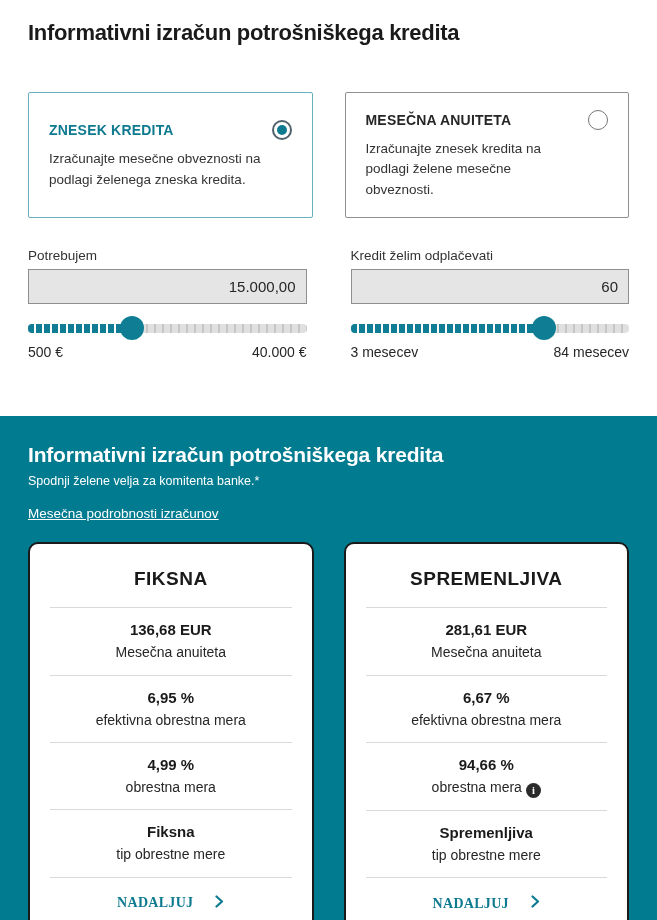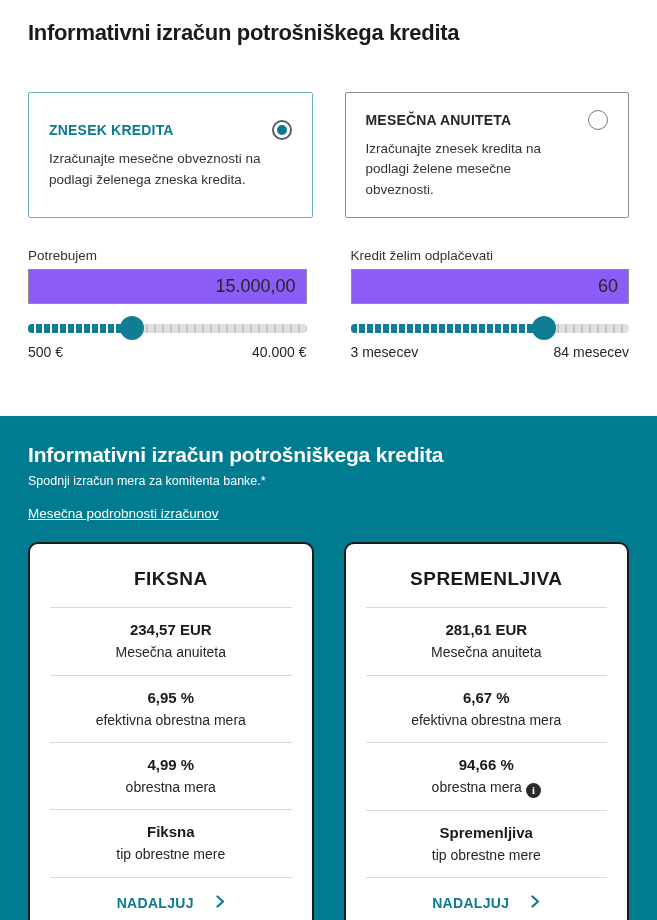--- a/index.html
+++ b/index.html
@@ -51,23 +51,23 @@
   .radio.unchecked { border: 1px solid #767676; }
 
   
   .input-row { display: flex; gap: 44px; margin-top: 30px; }
   .field { flex: 1; }
   .field-label { font-size: 13.5px; color: #333; display: block; }
   .field-input {
     width: 100%; height: 35px; margin-top: 6px;
     border: 1px solid #8f8f8f; border-radius: 0;
     font-family: "Liberation Sans", sans-serif;
-    font-size: 18px; color: #262626;
+    font-size: 15px; color: #262626;
     text-align: right; padding: 0 10px;
-    outline: none; background: #8b5cf6;
+    outline: none; background: #e5e5e5;
   }
   .slider { position: relative; height: 24px; margin-top: 12px; }
   .slider-track {
     position: absolute; left: 0; right: 0; top: 8px; height: 9px;
     border-radius: 4px;
     background: repeating-linear-gradient(90deg, #e0e0e0 0 6px, #c6c6c6 6px 8px);
   }
   .slider-fill {
     position: absolute; left: 0; top: 8px; height: 9px;
     border-radius: 4px 0 0 4px;
@@ -108,21 +108,21 @@
     display: inline-block; width: 15px; height: 15px; border-radius: 50%;
     background: #2b2b2b; color: #fff; font-size: 10.5px; font-weight: bold;
     line-height: 15px; text-align: center; vertical-align: -2px; margin-left: 4px;
     cursor: pointer; font-family: "Liberation Serif", serif;
   }
   .cta {
     display: inline-flex; align-items: center; gap: 22px;
     margin: 17px 0 12px 0;
     color: #0e7a90; font-size: 14px; font-weight: bold; letter-spacing: 0.3px;
     cursor: pointer; background: none; border: none;
-    font-family: Liberation Sans, sans-serif;
+    font-family: Liberation Serif, serif;
   }
   .chevron { display: inline-block; }
 </style>
 </head>
 <body>
 
 <div class="top-section">
   <h1 class="page-title">Informativni izračun potrošniškega kredita</h1>
 
   <div class="option-cards">
@@ -167,30 +167,30 @@
       <div class="range-labels">
         <span>3 mesecev</span>
         <span>84 mesecev</span>
       </div>
     </div>
   </div>
 </div>
 
 <div class="results-section">
   <h2 class="results-title">Informativni izračun potrošniškega kredita</h2>
-  <div class="results-subtitle">Spodnji izračun mera za komitenta banke.*</div>
+  <div class="results-subtitle">Spodnji želene velja za komitenta banke.*</div>
   <a class="expand-link">Mesečna podrobnosti izračunov</a>
 
   <div class="result-cards">
 
     <div class="result-card">
       <div class="result-card-title">FIKSNA</div>
       <div class="divider"></div>
       <div class="result-row">
-        <div class="result-value">234,57 EUR</div>
+        <div class="result-value">136,68 EUR</div>
         <div class="result-label">Mesečna anuiteta</div>
       </div>
       <div class="divider"></div>
       <div class="result-row">
         <div class="result-value">6,95 %</div>
         <div class="result-label">efektivna obrestna mera</div>
       </div>
       <div class="divider"></div>
       <div class="result-row">
         <div class="result-value">4,99 %</div>

